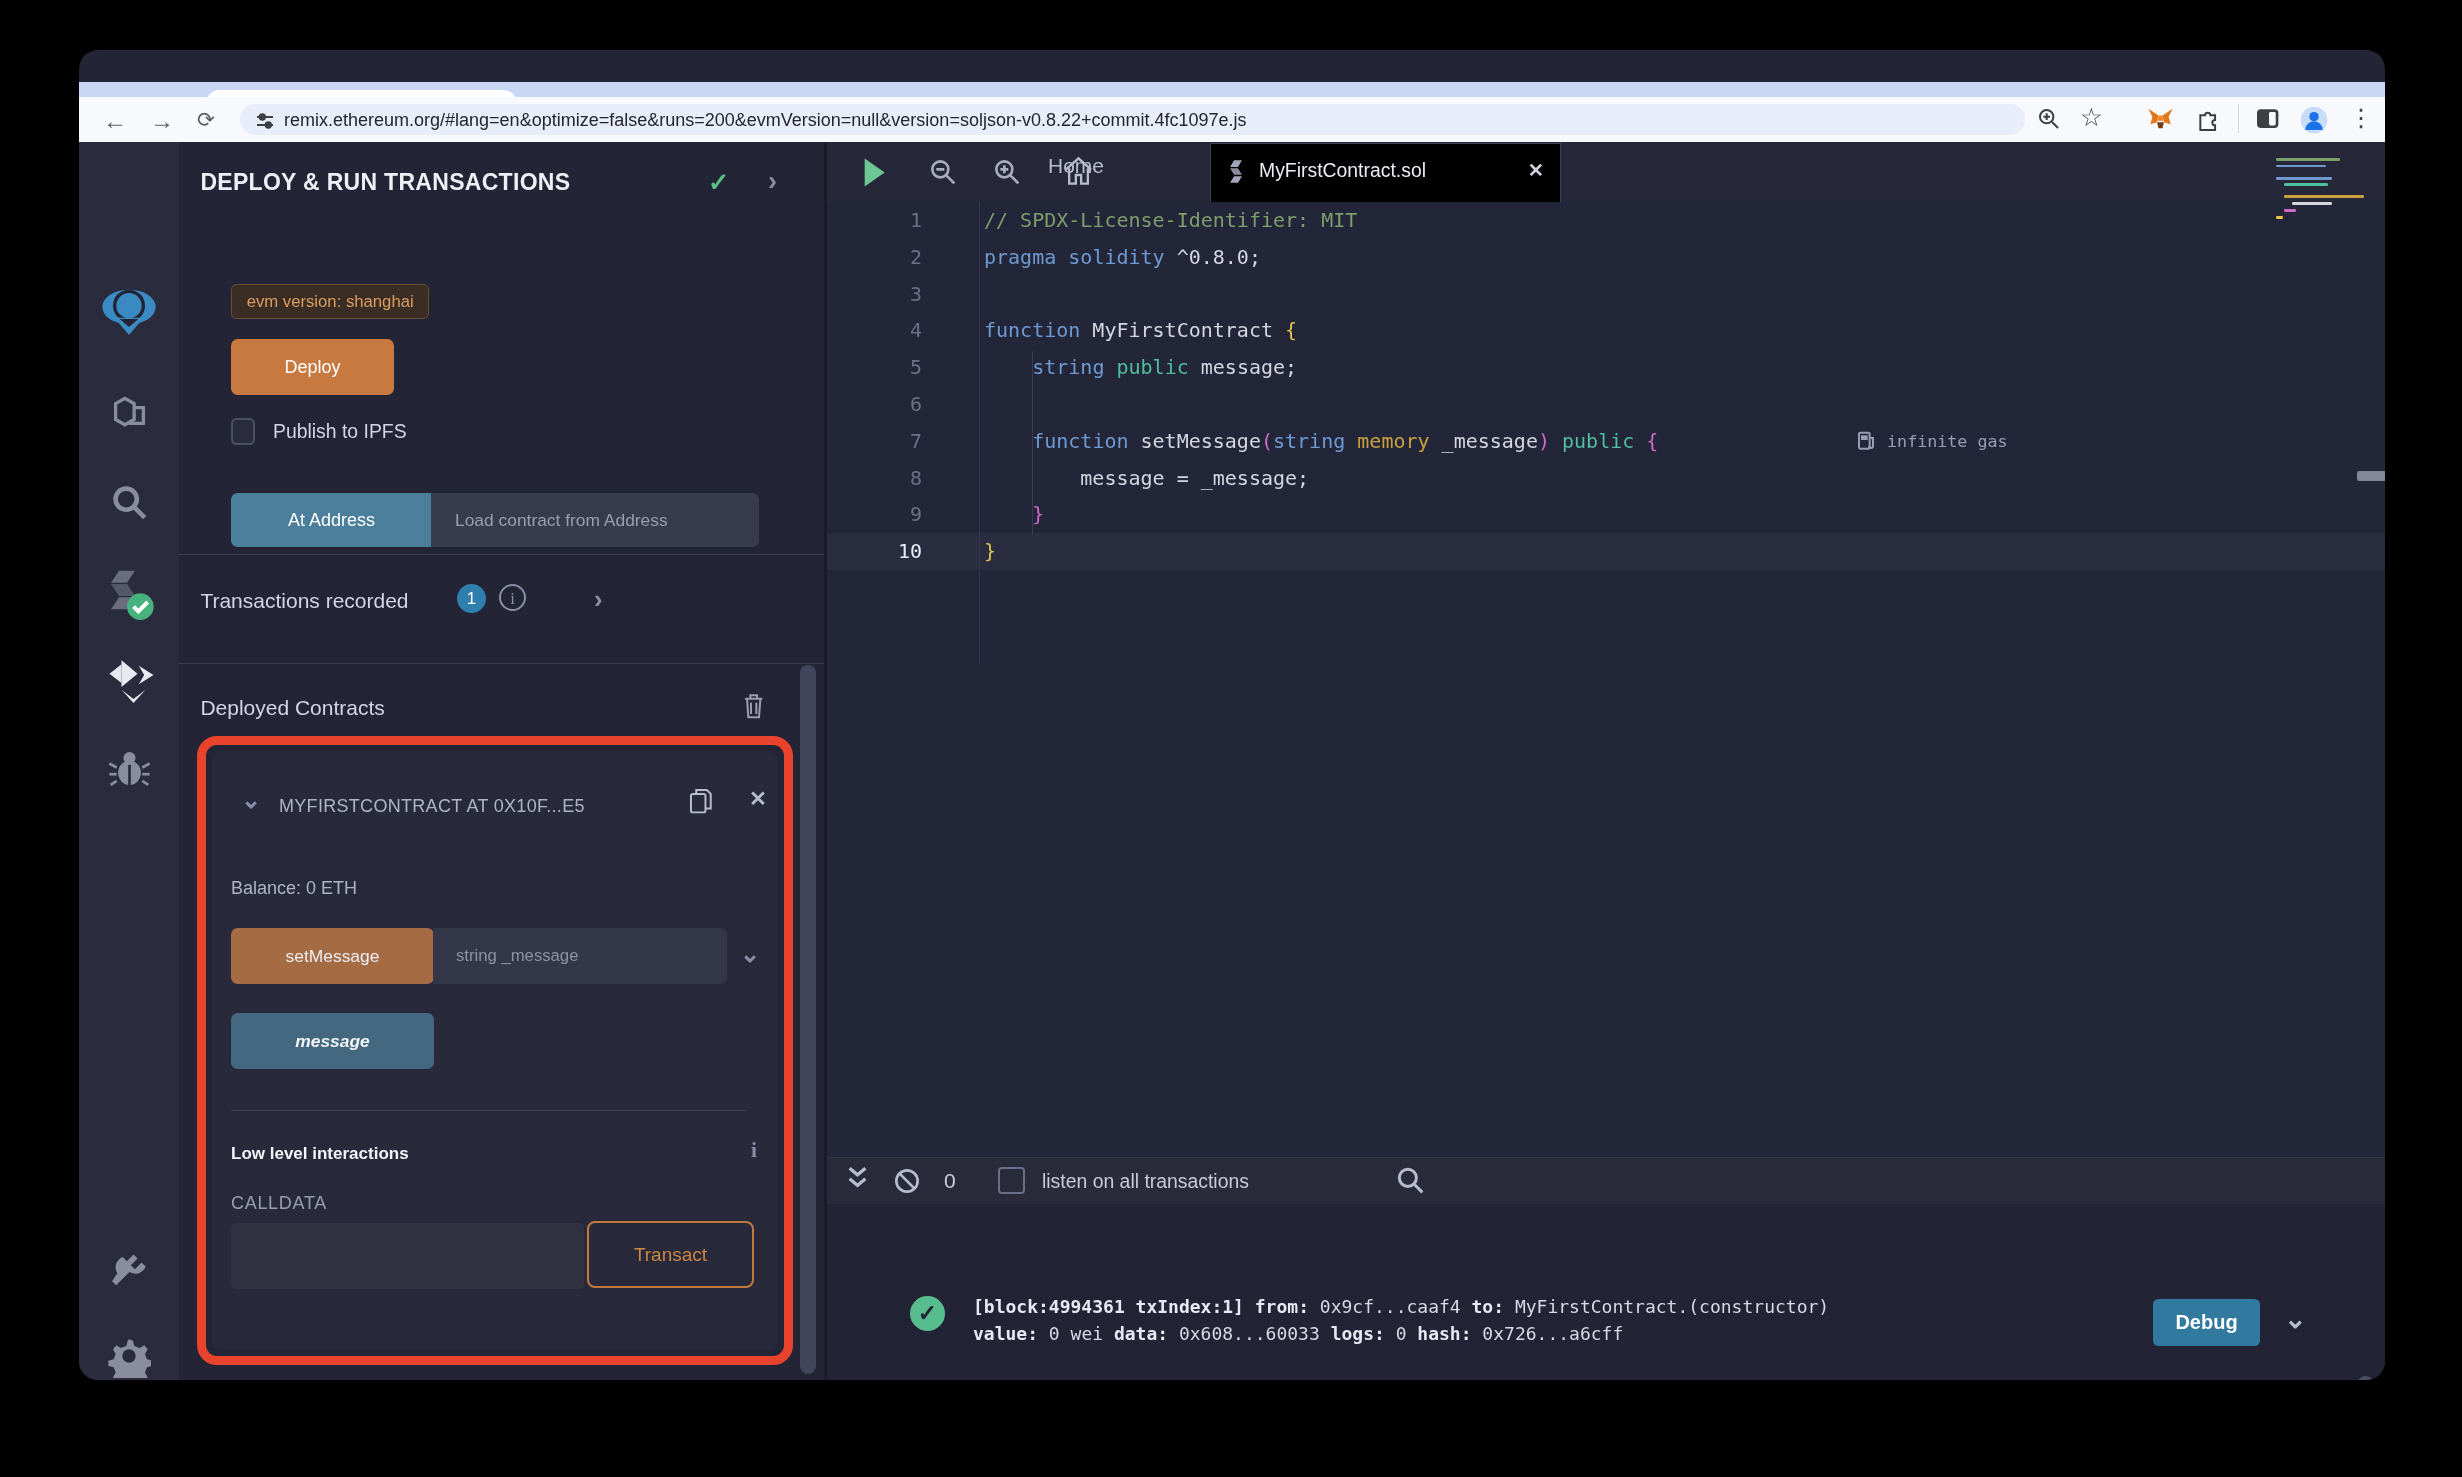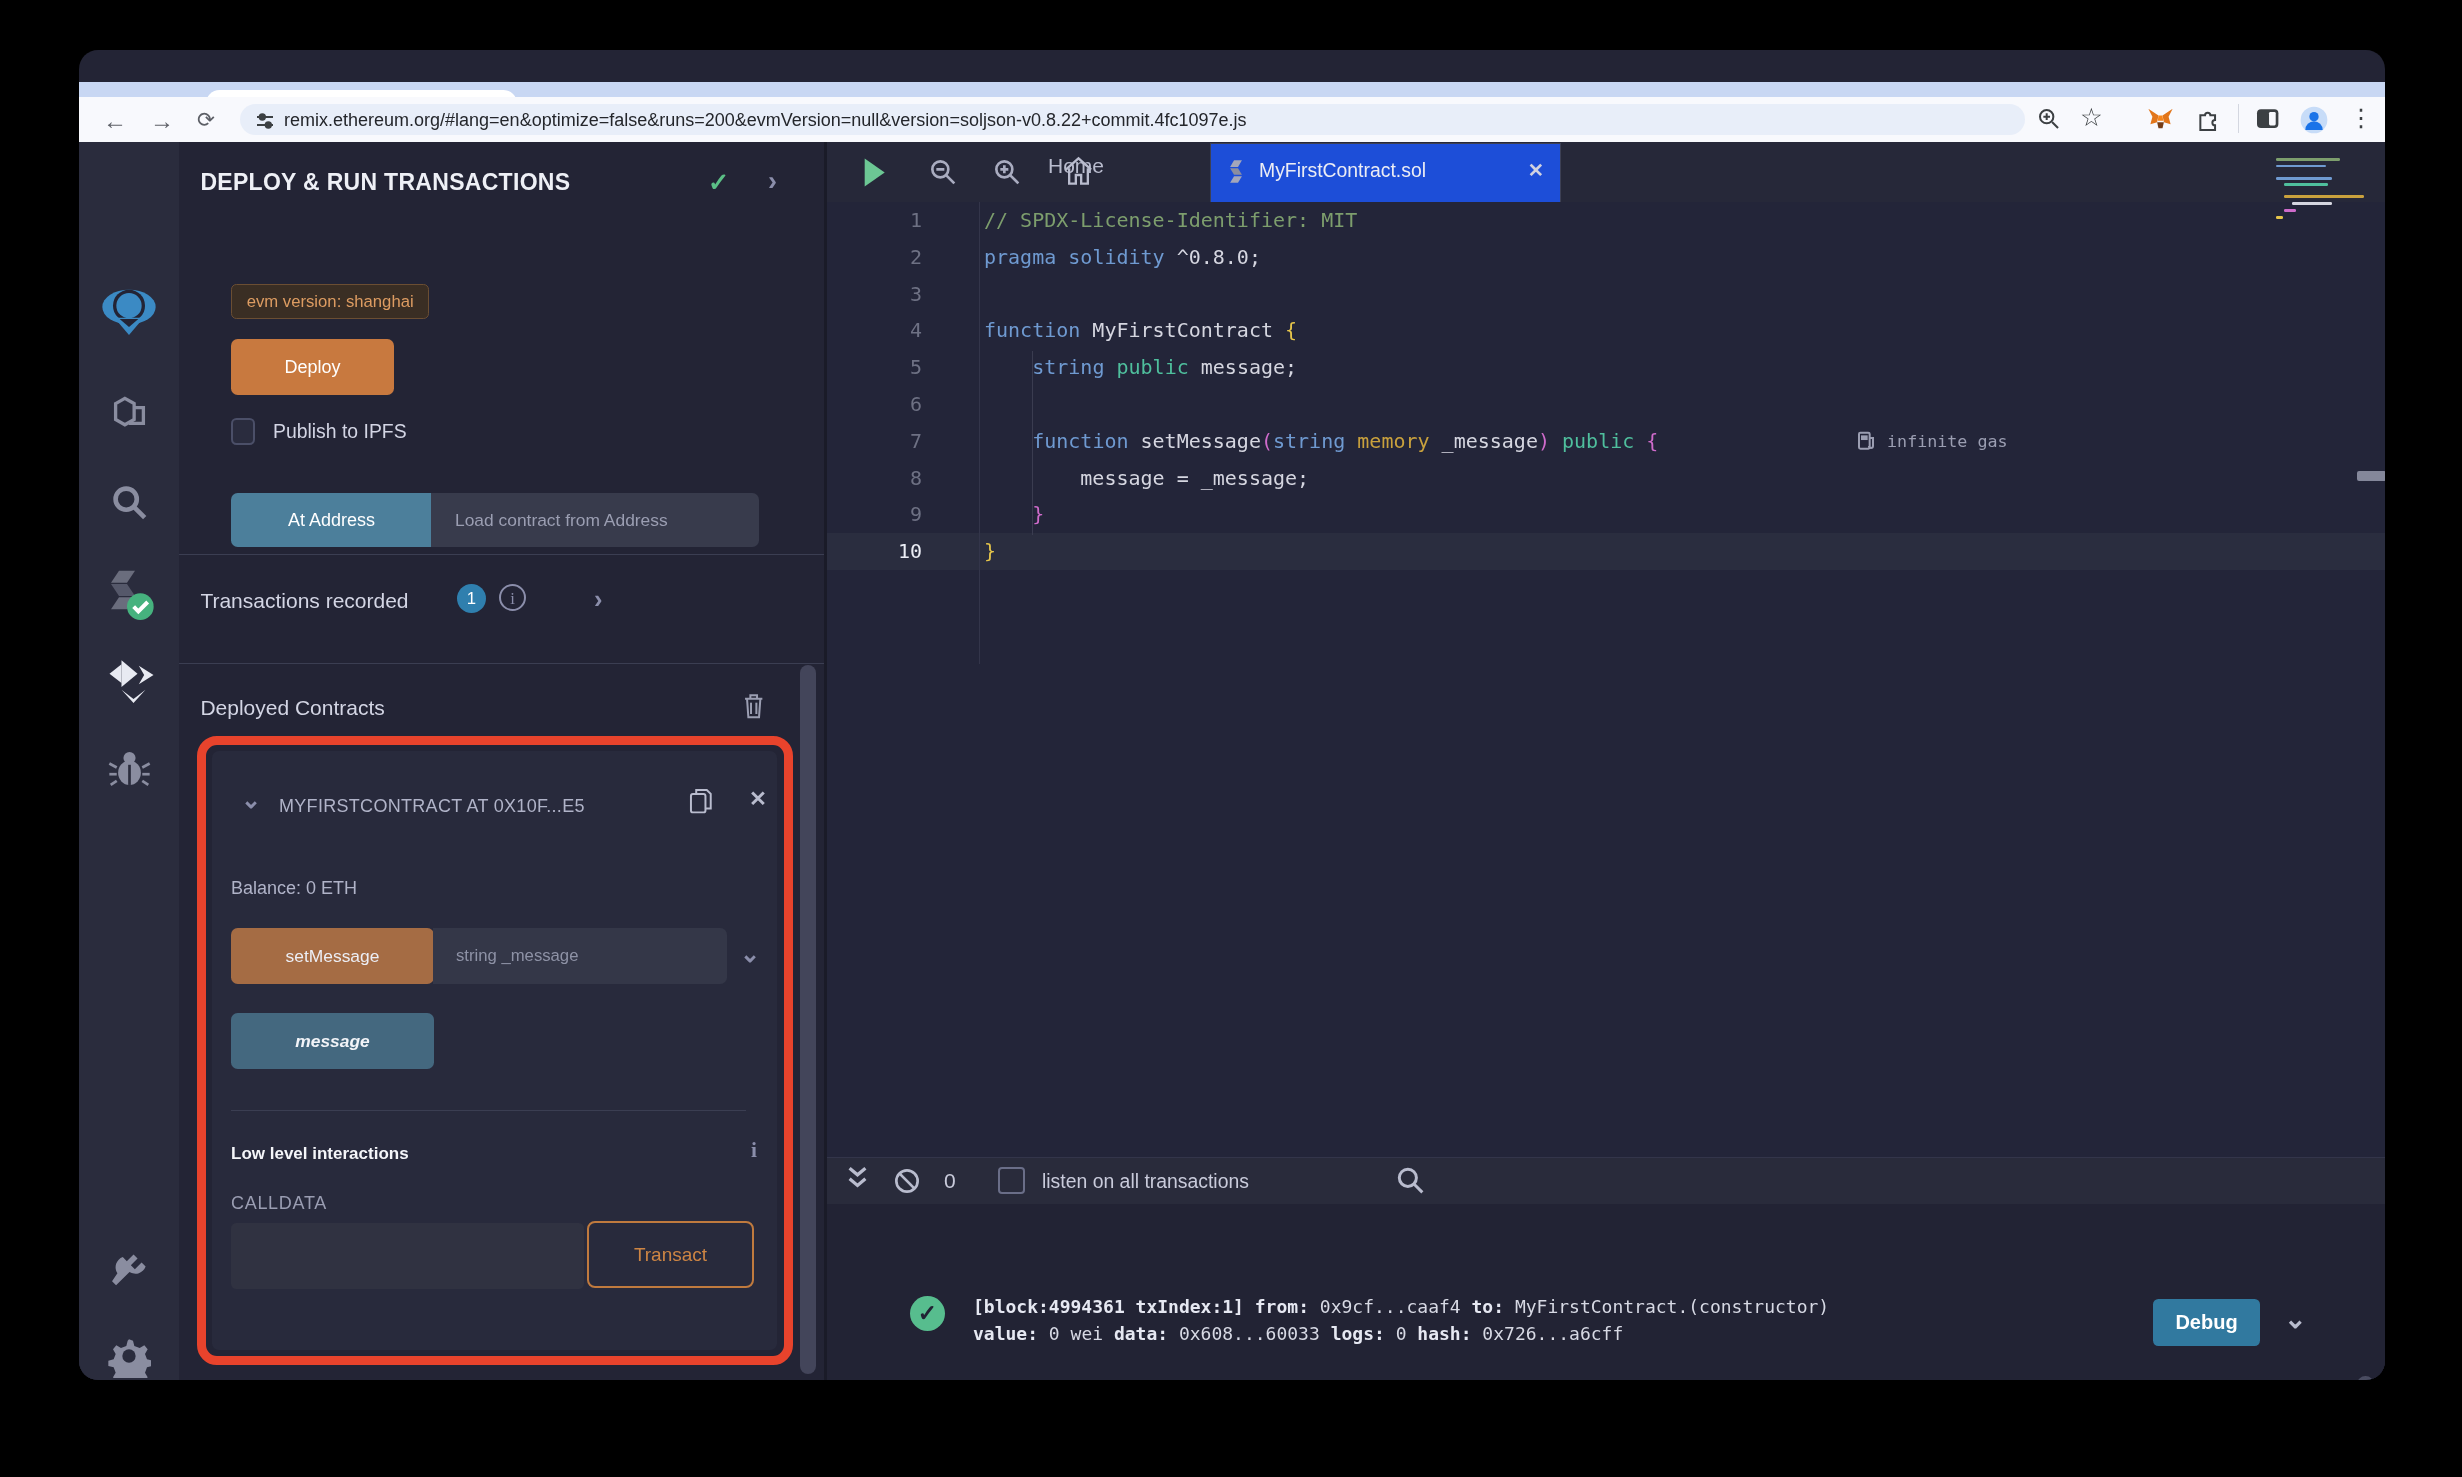--- a/index.html
+++ b/index.html
@@ -67,21 +67,21 @@
   #calldata{position:absolute;left:52px;top:1051px;font-size:18px;color:#9a9db2;letter-spacing:0.7px;}
   #cdinput{position:absolute;left:52px;top:1081px;width:353px;height:66px;background:#303241;border-radius:5.4px;}
   #transact{position:absolute;left:408px;top:1079px;width:167px;height:67px;background:transparent;
     border:2px solid #c07a3e;border-radius:8px;color:#cd8544;font-size:19px;}
   #pscroll{position:absolute;left:621px;top:523px;width:16px;height:709px;border-radius:8px;background:#43455a;}
   #vsep{position:absolute;left:745px;top:0;width:2.7px;height:100%;background:#1a1b28;}
   
   #editor{position:absolute;left:748px;top:0;width:1558px;height:1015px;background:#232539;}
   #edbar{position:absolute;left:0;top:0;width:100%;height:60px;background:#262839;}
   #hometab{position:absolute;left:221px;top:12px;color:#b9bcce;font-size:21px;}
-  #filetab{position:absolute;left:383px;top:1.3px;width:351px;height:59px;background:#1d4ed8;
+  #filetab{position:absolute;left:383px;top:1.3px;width:351px;height:59px;background:#000000;
     border:1.3px solid #3d4054;border-bottom:none;}
   #filetab .fname{position:absolute;left:48px;top:14.7px;font-size:19.4px;color:#ecedf4;}
   #filetab .close{position:absolute;right:16px;top:14.7px;font-size:19.4px;color:#d0d2e0;font-weight:700;}
   #code{position:absolute;left:0;top:60px;width:100%;height:955px;
     font-family:"DejaVu Sans Mono",monospace;font-size:20px;}
   .crow{position:absolute;left:0;width:100%;height:37px;line-height:37px;white-space:pre;}
   .crow .ln{position:absolute;left:0;width:95px;text-align:right;color:#6e7184;}
   .crow .ct{position:absolute;left:157px;}
   .crow.cur{background:#2a2d3f;}
   .crow.cur .ln{color:#eceef6;}

